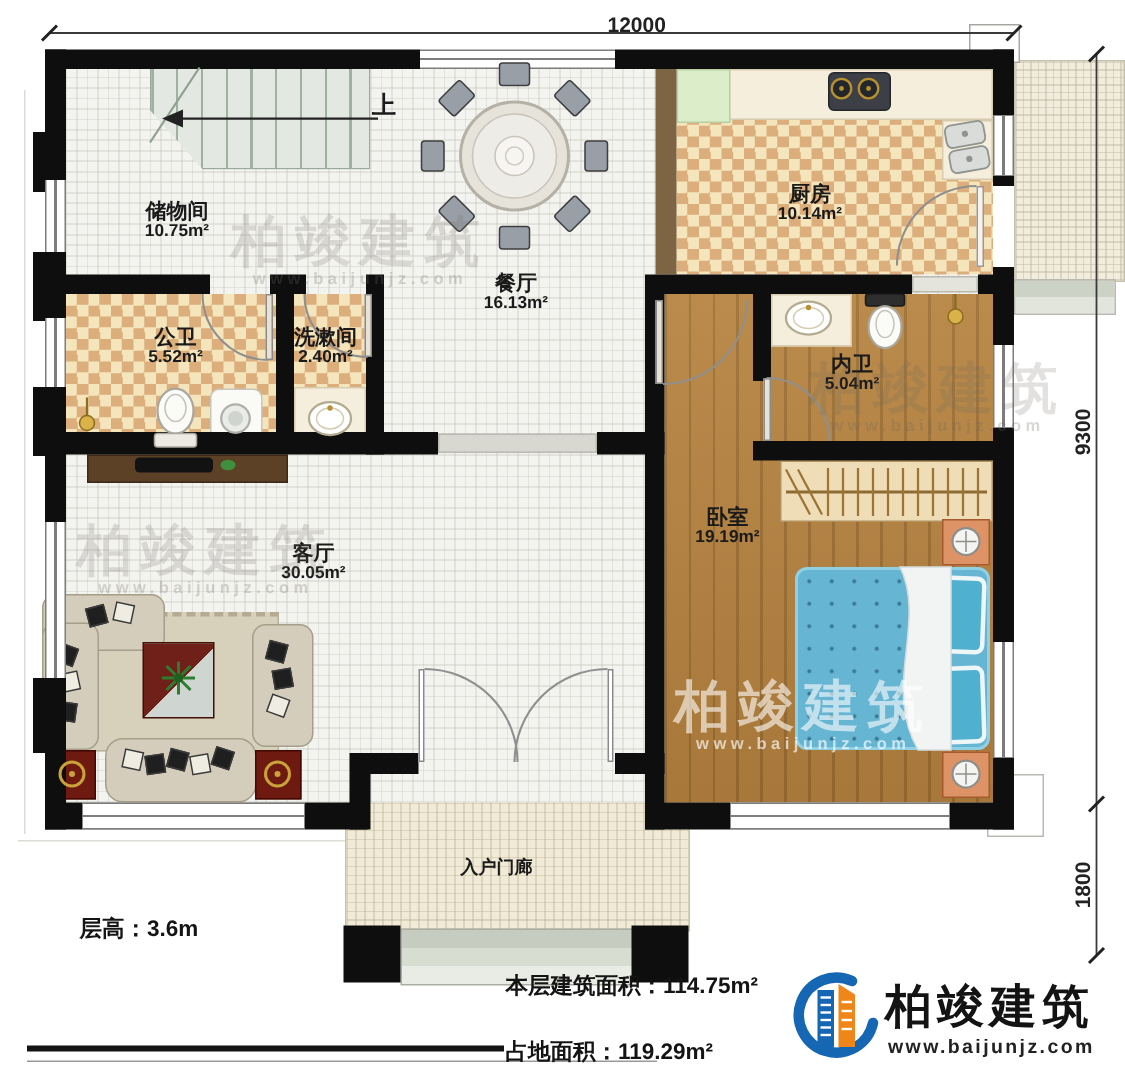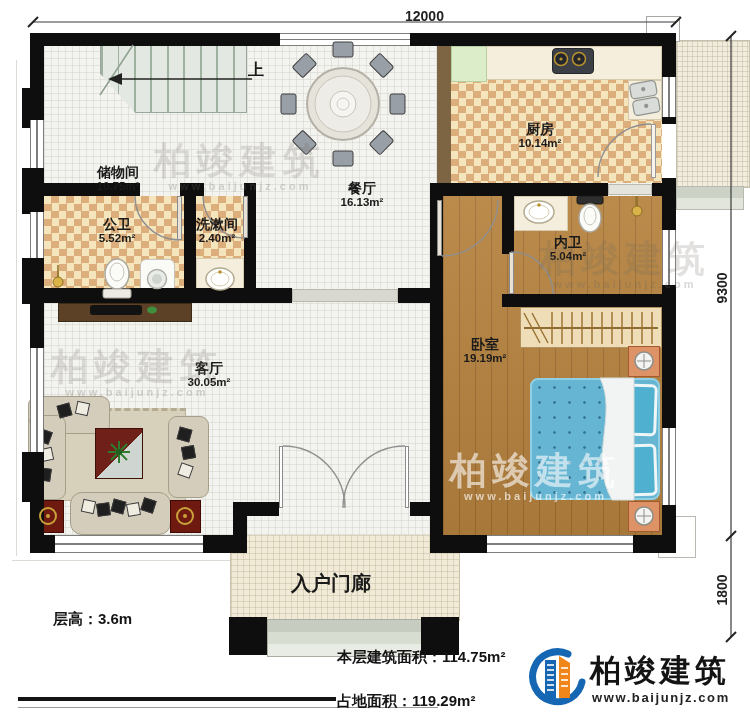--- a/index.html
+++ b/index.html
@@ -314,54 +314,54 @@
     </g>
     <g stroke="#222" stroke-width="2">
       <line x1="28" y1="27" x2="38" y2="17"></line>
         <line x1="671" y1="27" x2="681" y2="17"></line>
       <line x1="726" y1="41" x2="736" y2="31"></line>
         <line x1="726" y1="541" x2="736" y2="531"></line>
       <line x1="726" y1="642" x2="736" y2="632"></line>
     </g>
   </svg>
 
-  <div class="abs room-label" style="left:118px;top:132px;margin-top:32px;">
+  <div class="abs room-label" style="left:118px;top:132px;">
     <div class="nm">储物间</div>
       <div class="ar">10.75m²</div>
     </div>
   <div class="abs room-label" style="left:117px;top:216px;">
     <div class="nm">公卫</div>
       <div class="ar">5.52m²</div>
     </div>
   <div class="abs room-label" style="left:217px;top:216px;">
     <div class="nm">洗漱间</div>
       <div class="ar">2.40m²</div>
     </div>
-  <div class="abs room-label" style="left:362px;top:180px;">
+  <div class="abs room-label" style="left:344px;top:180px;">
     <div class="nm">餐厅</div>
       <div class="ar">16.13m²</div>
     </div>
   <div class="abs room-label" style="left:540px;top:121px;">
     <div class="nm">厨房</div>
       <div class="ar">10.14m²</div>
     </div>
   <div class="abs room-label" style="left:568px;top:234px;">
     <div class="nm">内卫</div>
       <div class="ar">5.04m²</div>
     </div>
   <div class="abs room-label" style="left:485px;top:336px;">
     <div class="nm">卧室</div>
       <div class="ar">19.19m²</div>
     </div>
   <div class="abs room-label" style="left:209px;top:360px;">
     <div class="nm">客厅</div>
       <div class="ar">30.05m²</div>
     </div>
   <div class="abs room-label" style="left:331px;top:572px;">
-    <div class="nm" style="font-size:20px;">入户门廊</div>
+    <div class="nm" style="font-size:12px;">入户门廊</div>
     </div>
   <div class="abs" style="left:248px;top:60px;font-size:16px;font-weight:700;">上</div>
 
   <div class="abs wm" style="left:135px;top:142px;width:210px;">
     <div class="big">柏竣建筑</div>
     <div class="sml">www.baijunjz.com</div>
     </div>
   <div class="abs wm" style="left:32px;top:348px;width:210px;">
     <div class="big">柏竣建筑</div>
     <div class="sml">www.baijunjz.com</div>

